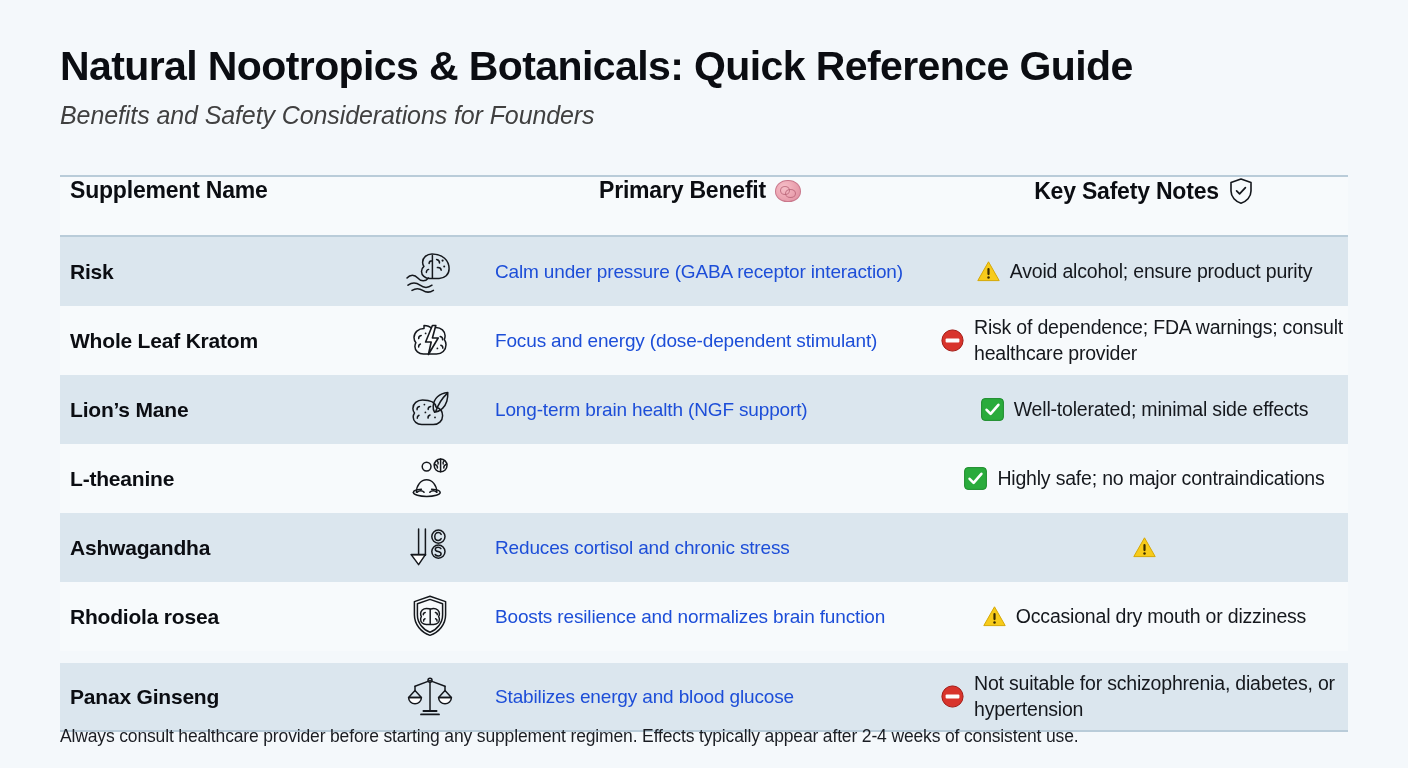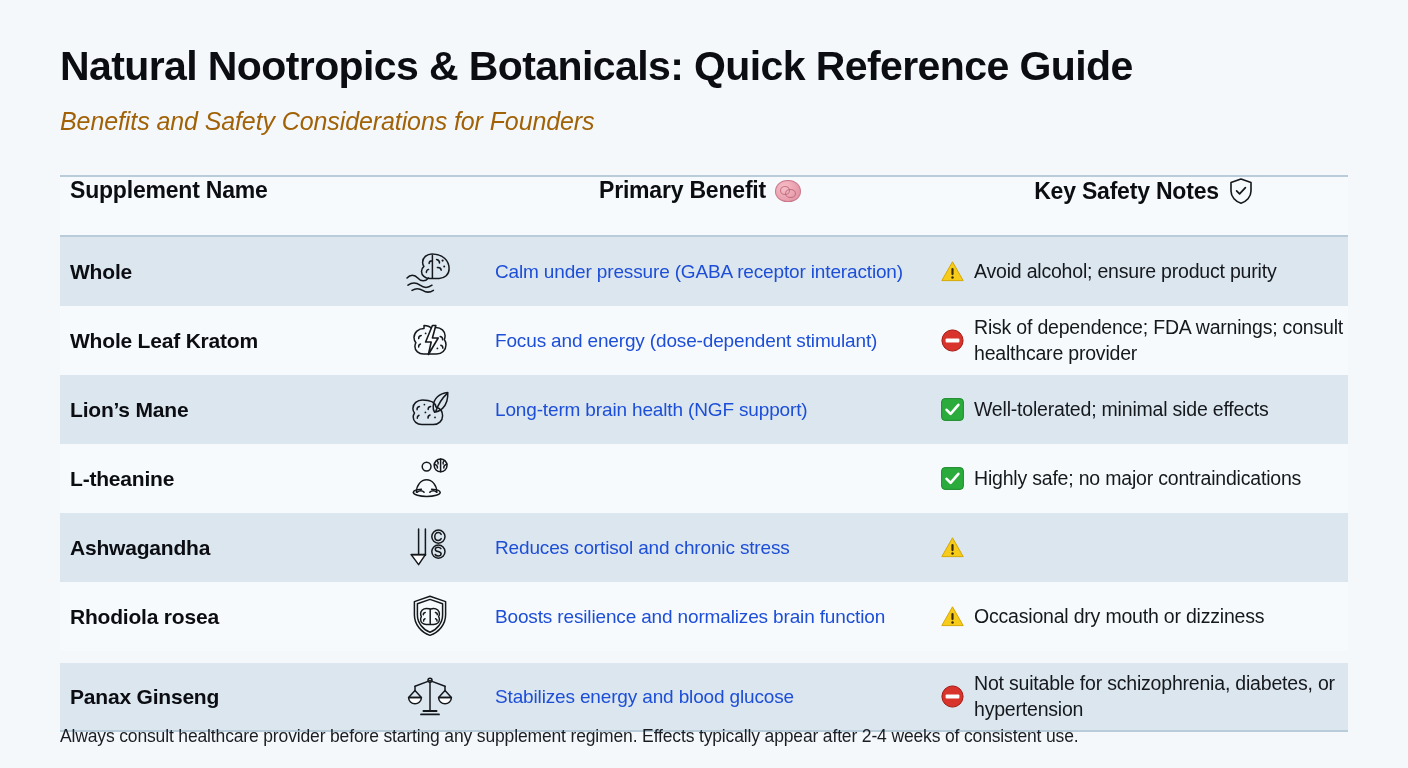--- a/index.html
+++ b/index.html
@@ -35,25 +35,25 @@
   .doc-title {
     font-size: 41px;
     font-weight: 700;
     letter-spacing: -0.6px;
     line-height: 1.12;
     color: #0b0d12;
     white-space: nowrap;
   }
 
   .doc-subtitle {
-    margin-top: 17px;
+    margin-top: 11px;
     font-size: 25px;
     font-style: italic;
     font-weight: 400;
-    color: #a16207;
+    color: #404040;
     letter-spacing: -0.1px;
   }
 
   
   .table {
     position: absolute;
     left: 60px;
     top: 175px;
     width: 1288px;
     border-top: 2px solid #b9ccd9;
@@ -154,20 +154,21 @@
     color: #1d4ed8;
     letter-spacing: -0.15px;
     padding-left: 35px;
   }
 
   .cell-safe {
     width: 408px;
     display: flex;
     align-items: center;
     gap: 9px;
+    justify-content: center;
   }
 
   .badge { width: 25px; height: 25px; flex: none; }
 
   .safe-text {
     font-size: 19.5px;
     line-height: 1.3;
     color: #15181d;
     letter-spacing: -0.2px;
   }
@@ -213,21 +214,21 @@
           <span>Key Safety Notes</span>
           <svg class="shield-emoji" viewBox="0 0 26 28" fill="none">
             <path d="M13 2 L23 5.5 V14 C23 20 18.4 24.6 13 26.2 C7.6 24.6 3 20 3 14 V5.5 Z" stroke="#13161b" stroke-width="1.6" fill="none" stroke-linejoin="round"></path>
             <path d="M8.6 13.8 L11.6 16.8 L17.4 10.6" stroke="#13161b" stroke-width="1.7" fill="none" stroke-linecap="round" stroke-linejoin="round"></path>
           </svg>
         </div>
       </div>
     </div>
 
     <div class="row alt">
-      <div class="cell-name">Whole</div>
+      <div class="cell-name">Risk</div>
       <div class="cell-ben">
         <span class="ben-icon">
           <svg width="52" height="46" viewBox="0 0 52 46" fill="none" stroke="#15181d" stroke-width="1.5" stroke-linecap="round" stroke-linejoin="round">
             <path d="M28 6c-5.2 0-9.4 3.6-9.4 8.2 0 1.6.5 3 1.3 4.2-1.5 1.3-2.4 3-2.4 5 0 3.9 3.6 7 8 7h9.6c5.6 0 10-3.8 10-9.6C45.1 12.4 38.6 6 28 6Z"></path>
             <path d="M28.4 7.5v22.4M28.4 12.8c-2 0-3.3 1.2-3.3 2.7M32.6 11.4c2 .4 3 1.9 2.9 3.6M33.4 19.6c2.1-.2 3.5.9 3.8 2.6M24.6 21.4c-1.5.5-2.3 1.7-2.2 3"></path>
             <circle cx="38.6" cy="12.6" r="1.1" fill="#15181d" stroke="none"></circle>
             <circle cx="40.2" cy="18.4" r="1" fill="#15181d" stroke="none"></circle>
             <path d="M3 30c3.2-3.8 7.6-3.8 10.8 0 3.2 3.8 7.6 3.8 10.8 0"></path>
             <path d="M4 37.2c3.8-2.8 8.2-2.8 12 0 3.8 2.8 8.2 2.8 12 0"></path>
             <path d="M8 42.4c3.4-2.2 7.3-2.2 10.7 0 3.4 2.2 7.3 2.2 10.7 0"></path>

